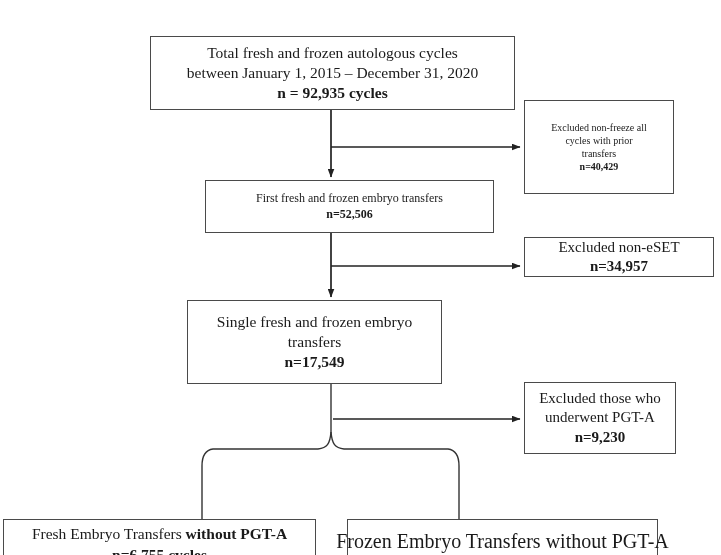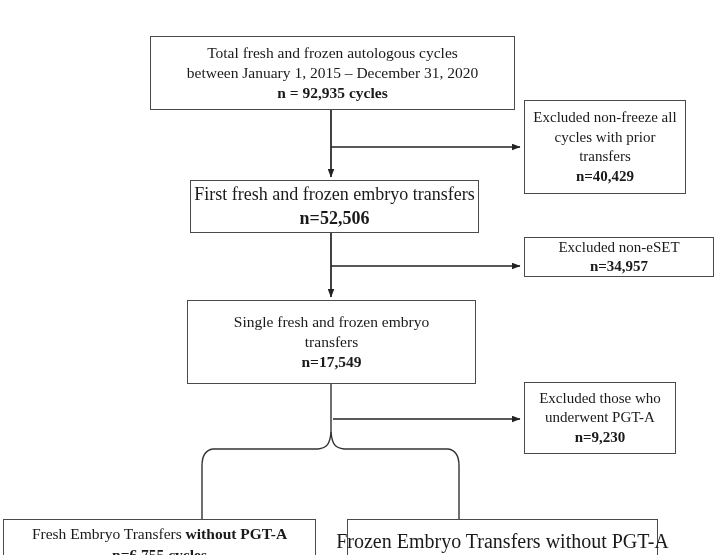--- a/index.html
+++ b/index.html
@@ -31,23 +31,23 @@
     padding: 2px 4px;
   }
   .flow-box .ln {
     display: block;
     white-space: nowrap;
   }
   .bold { font-weight: bold; }
 
   
   #box-total      { left:150px; top:4px;   width:365px; height:74px;  font-size:15.5px; }
-  #box-first      { left:190px; top:148px; width:289px; height:53px;  font-size:18px; }
-  #box-single     { left:187px; top:268px; width:289px; height:84px;  font-size:15.5px; }
-  #box-excl-1     { left:524px; top:68px;  width:162px; height:94px;  font-size:15px; }
+  #box-first      { left:205px; top:148px; width:289px; height:53px;  font-size:12px; }
+  #box-single     { left:187px; top:268px; width:255px; height:84px;  font-size:15.5px; }
+  #box-excl-1     { left:524px; top:68px;  width:150px; height:94px;  font-size:10px; }
   #box-excl-2     { left:524px; top:205px; width:190px; height:40px;  font-size:15px; }
   #box-excl-3     { left:524px; top:350px; width:152px; height:72px;  font-size:15px; }
   #box-fresh      { left:3px;   top:487px; width:313px; height:51px;  font-size:15.5px; }
   #box-frozen     { left:347px; top:487px; width:311px; height:44px;  font-size:20px;gap:37px; }
 
   #connectors {
     position: absolute;
     left: 0; top: 0;
     width: 721px;
     height: 555px;

